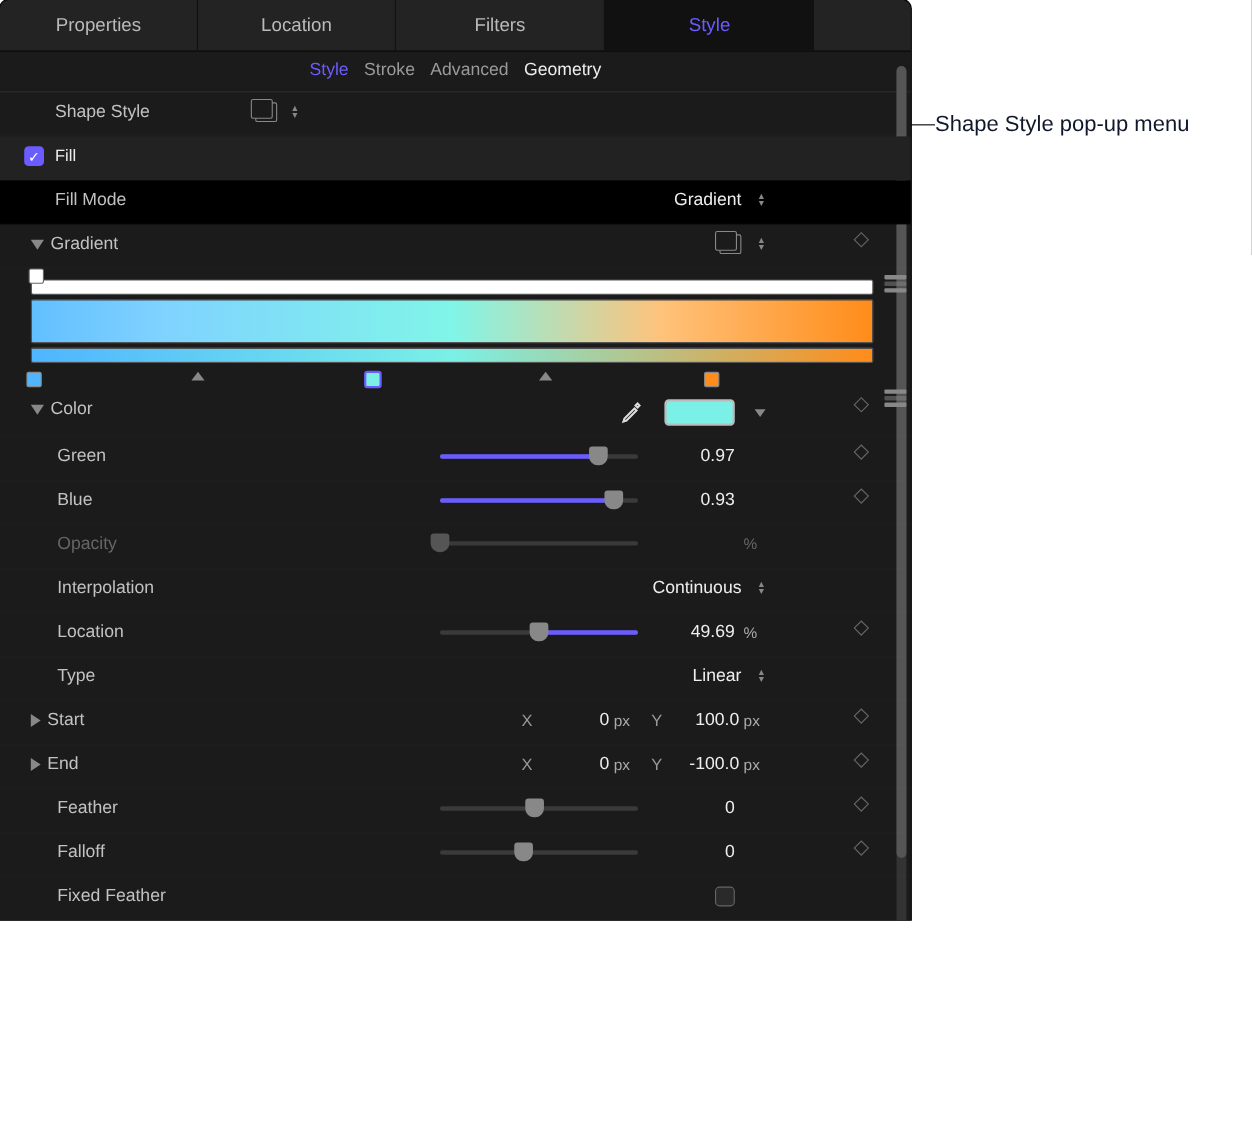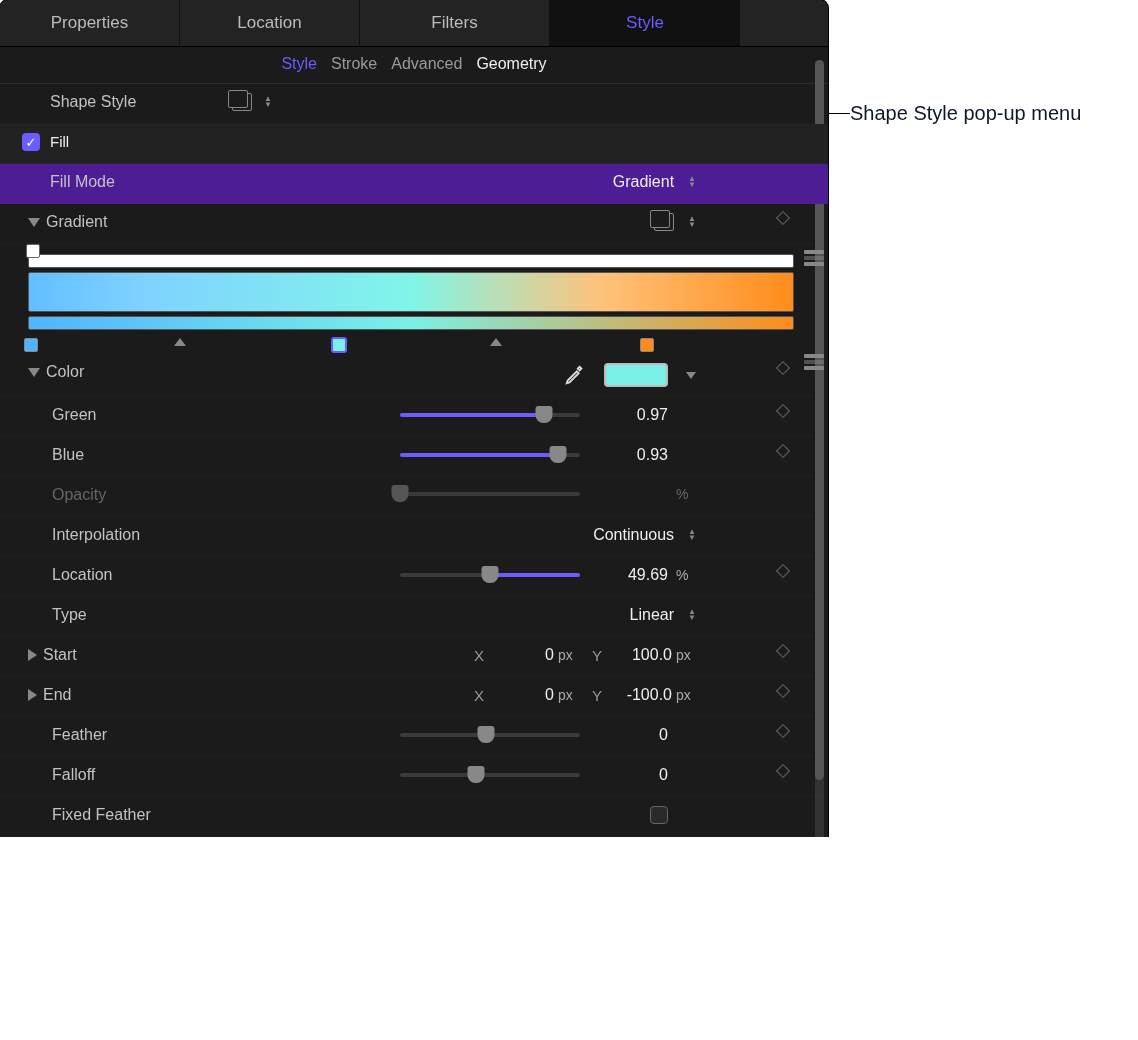--- a/index.html
+++ b/index.html
@@ -15,21 +15,21 @@
   
   
   .subtabs { display: flex; justify-content: center; gap: 14px; padding: 8px 0 10px; background: #1b1b1b; font-size: 16px; border-bottom: 1px solid #2d2d2d; }
   .subtab { color: #9a9a9a; cursor: pointer; }
   .subtab.active { color: #6a5cff; }
   .subtab.sel { color: #eee; }
   
   
   .row { display: flex; align-items: flex-start; padding: 9px 22px; position: relative; min-height: 40px; border-bottom: 1px solid rgba(255,255,255,0.02);}
   .row.header { background: #222; }
-  .row.subhead { background: #4c1d95; gap: 44px; }
+  .row.subhead { background: #000000; gap: 44px; }
   .label { flex: 0 0 210px; color: #c2c2c2; font-size: 16px; display: flex; align-items: center; gap: 6px;}
   .label.indent1 { padding-left: 28px; }
   .label.indent2 { padding-left: 30px; flex-basis: 210px;}
   .label.disabled { color: #666; }
   .value-area { flex: 1; display: flex; align-items: center; justify-content: flex-end; gap: 8px; padding-right: 110px;}
   .value-text { color: #eee; font-size: 16px; min-width: 60px; text-align: right; }
   .unit { color: #aaa; font-size: 14px; width: 20px; text-align: left; }
   .disabled .value-text, .disabled .unit { color: #666; }
   
   

